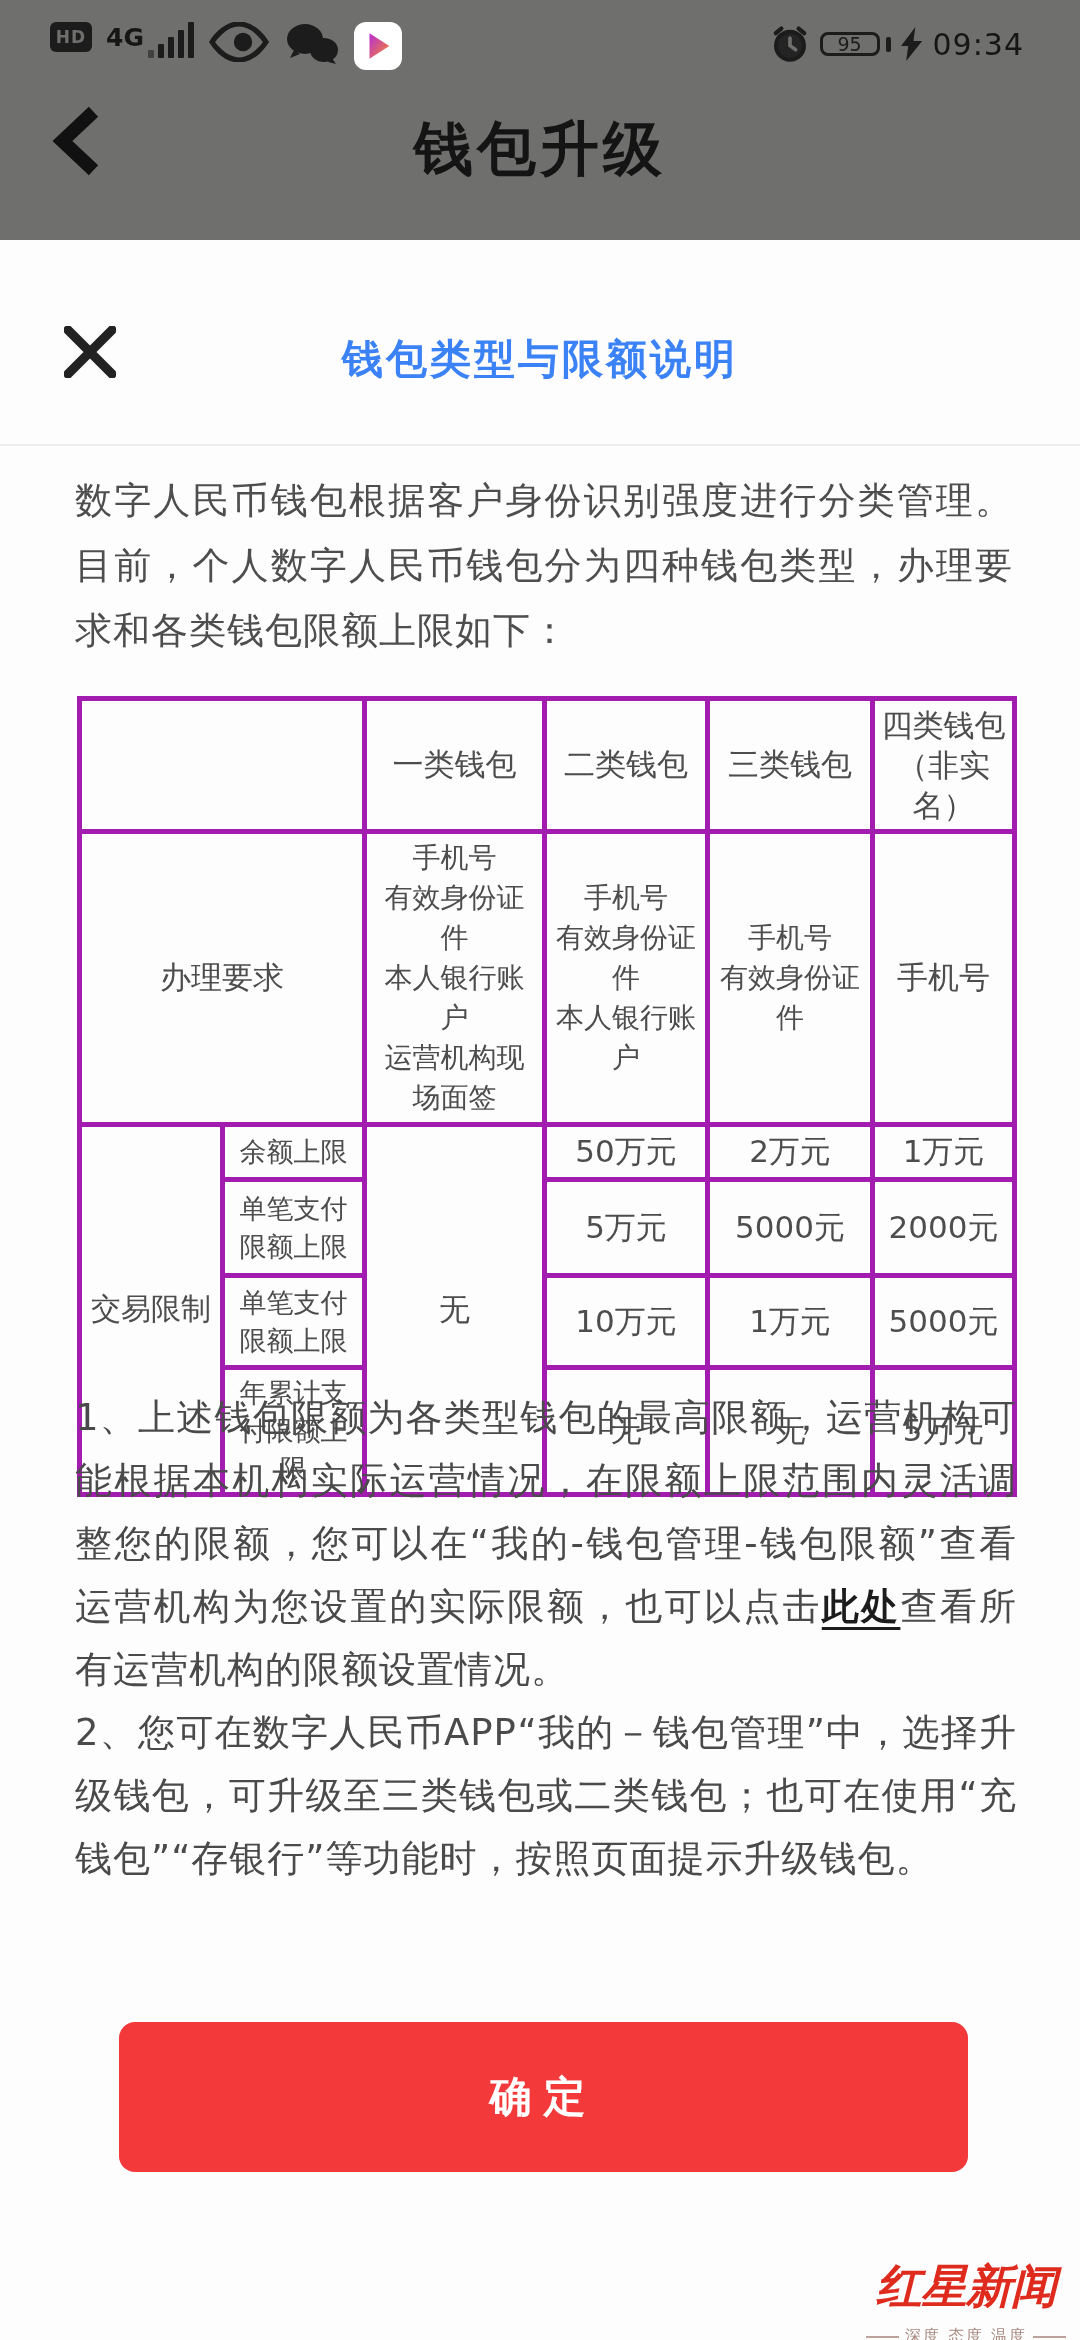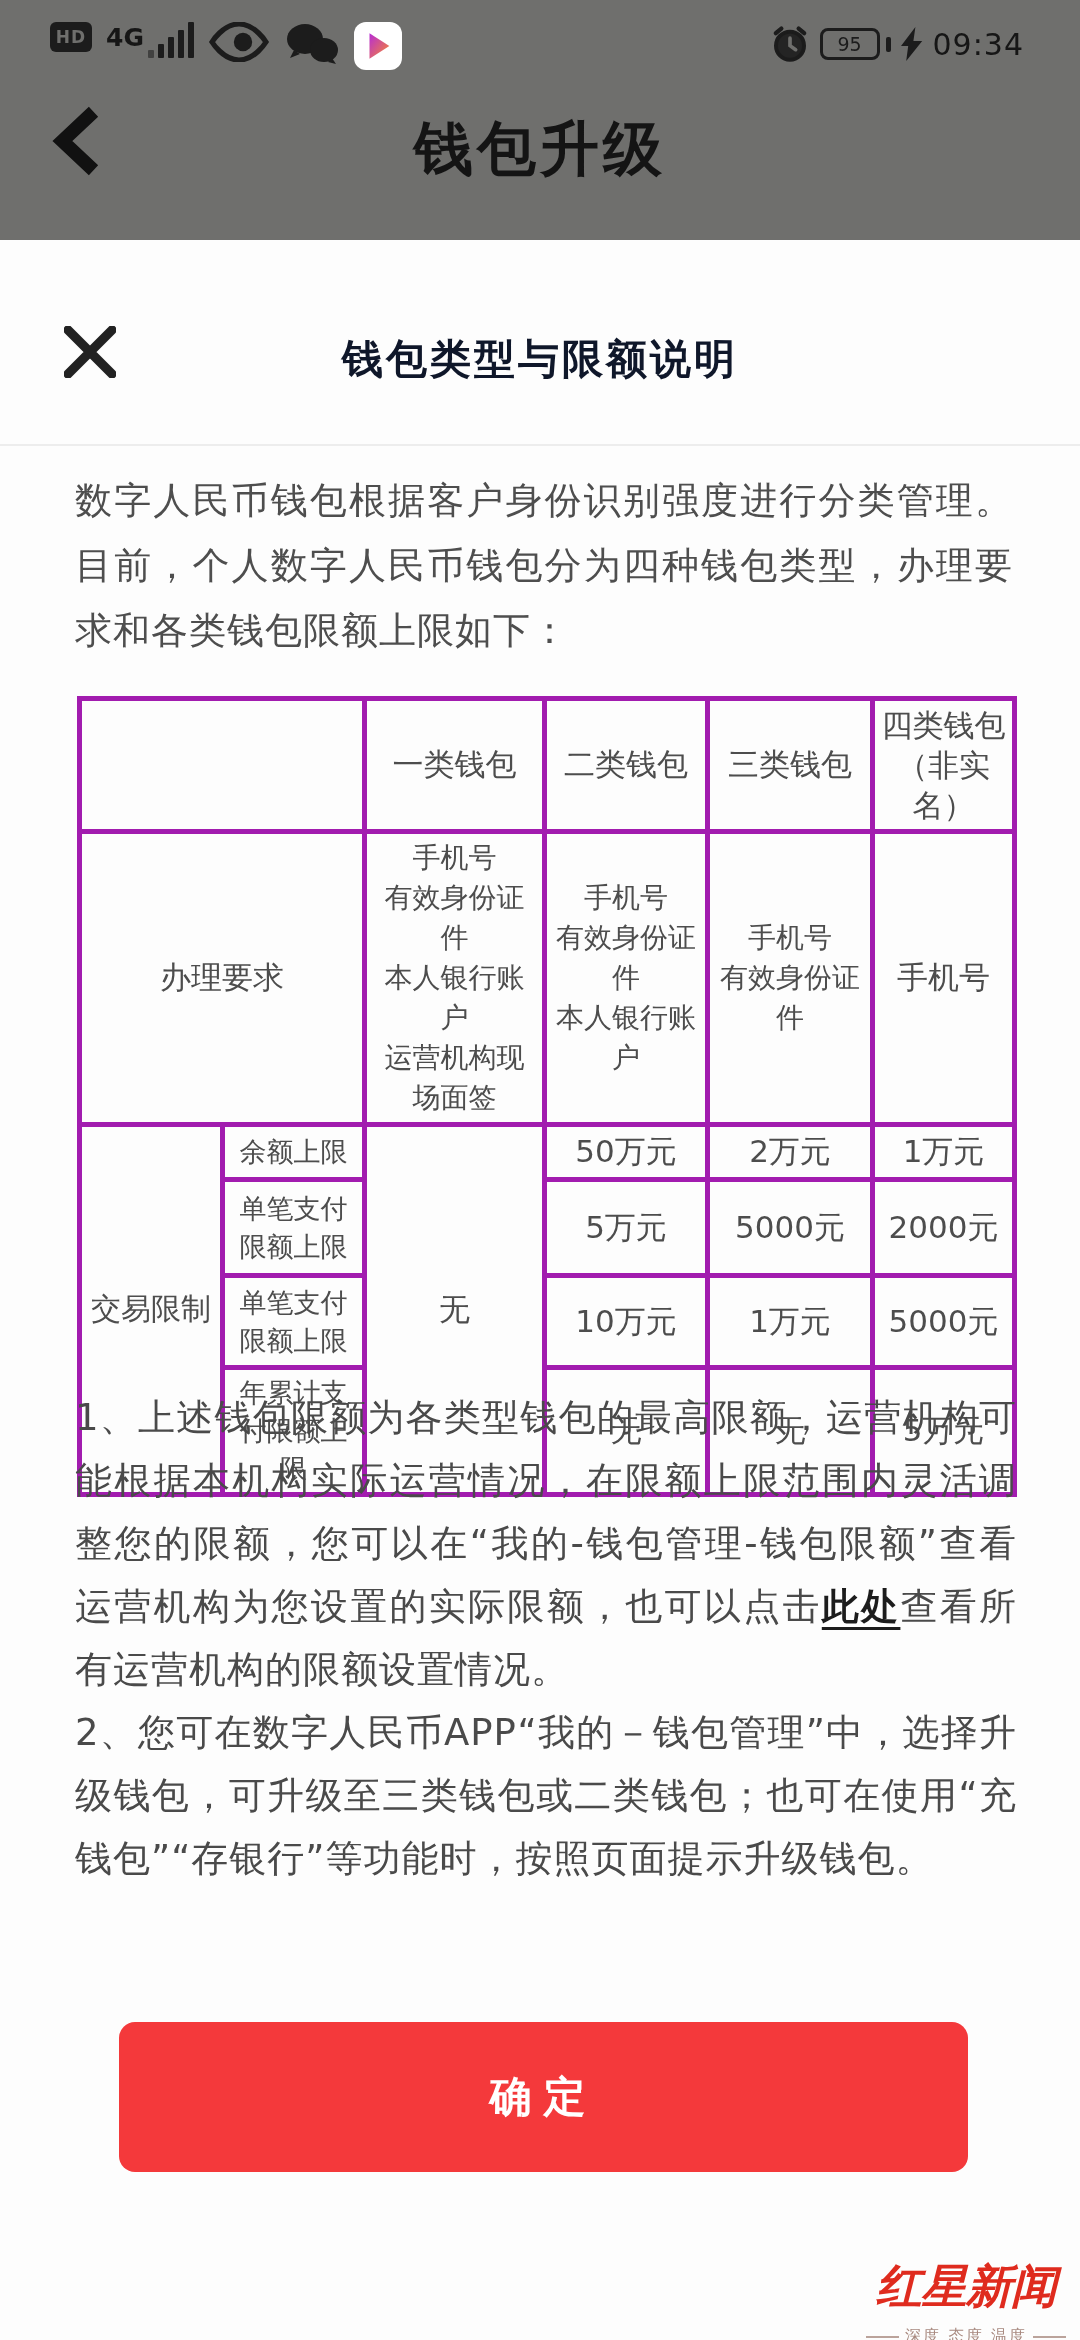--- a/index.html
+++ b/index.html
@@ -29,21 +29,21 @@
   .bars { display:flex; align-items:flex-end; gap:4px; height:36px; }
   .bars i { display:block; width:6px; background:#1c1c1c; border-radius:1px; }
   .b1{height:8px;opacity:.55}.b2{height:14px}.b3{height:21px}.b4{height:28px}.b5{height:36px}
   .sb-icon { display:block; }
   .video-badge {
     width:48px; height:48px; background:#ffffff; border-radius:12px;
     display:flex; align-items:center; justify-content:center; margin-bottom:-6px;
   }
   .sb-right { position:absolute; right:56px; top:10px; display:flex; align-items:center; gap:10px; }
   .battery {
-    width:60px; height:32px; border:3px solid #1c1c1c; border-radius:8px;
+    width:60px; height:24px; border:3px solid #1c1c1c; border-radius:8px;
     display:flex; align-items:center; justify-content:center;
     font-size:19px; color:#1c1c1c;
   }
   .battery-cap { width:5px; height:15px; background:#1c1c1c; border-radius:2px; margin-left:-4px; }
   .sb-time { font-size:30px; color:#161616; letter-spacing:1px; }
 
   .nav-bar { position:absolute; top:70px; left:0; width:1080px; height:140px; }
   .back-btn { position:absolute; left:50px; top:36px; width:52px; height:70px; cursor:pointer; }
   .nav-title {
     position:absolute; left:0; top:40px; width:1080px; text-align:center;
@@ -51,21 +51,21 @@
   }
 
   
   .modal {
     position:absolute; top:240px; left:0; width:1080px; height:2100px;
     background:#FDFDFD; border-radius:52px 52px 0 0;
   }
   .close-btn { position:absolute; left:64px; top:86px; width:52px; height:52px; cursor:pointer; }
   .modal-title {
     position:absolute; top:92px; left:0; width:1080px; text-align:center;
-    font-size:41px; font-weight:bold; color:#0f172a; letter-spacing:3px;
+    font-size:41px; font-weight:bold; color:#3b82f6; letter-spacing:3px;
   }
   .title-divider { position:absolute; top:204px; left:0; width:1080px; height:2px; background:#EDEDED; }
 
   .intro {
     position:absolute; top:228px; left:75px; width:938px;
     font-size:37px; line-height:65px; color:#4E4E4E;
     text-align:justify; letter-spacing:1px;
   }
 
   

